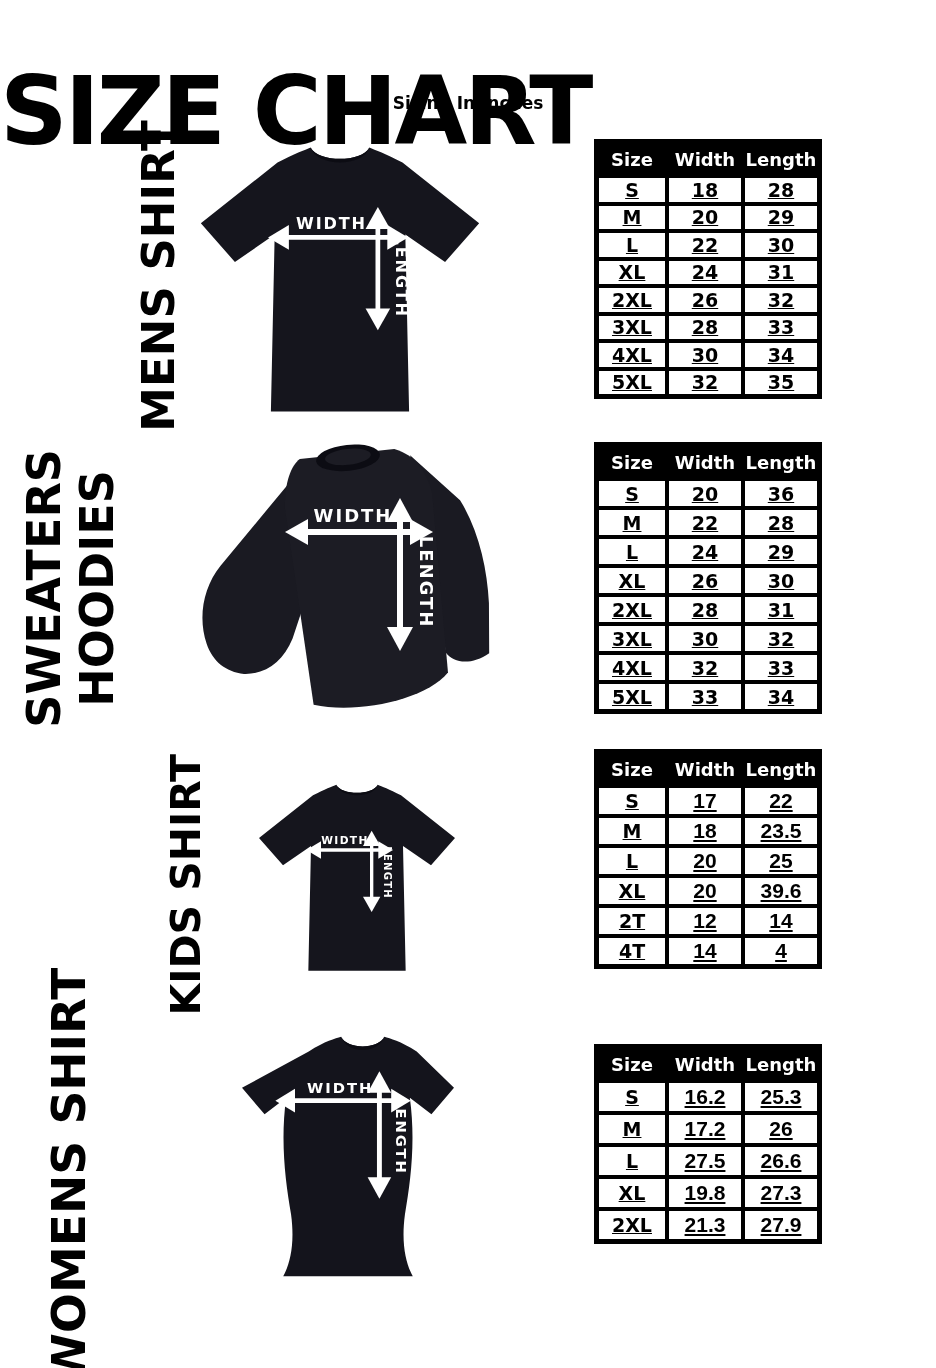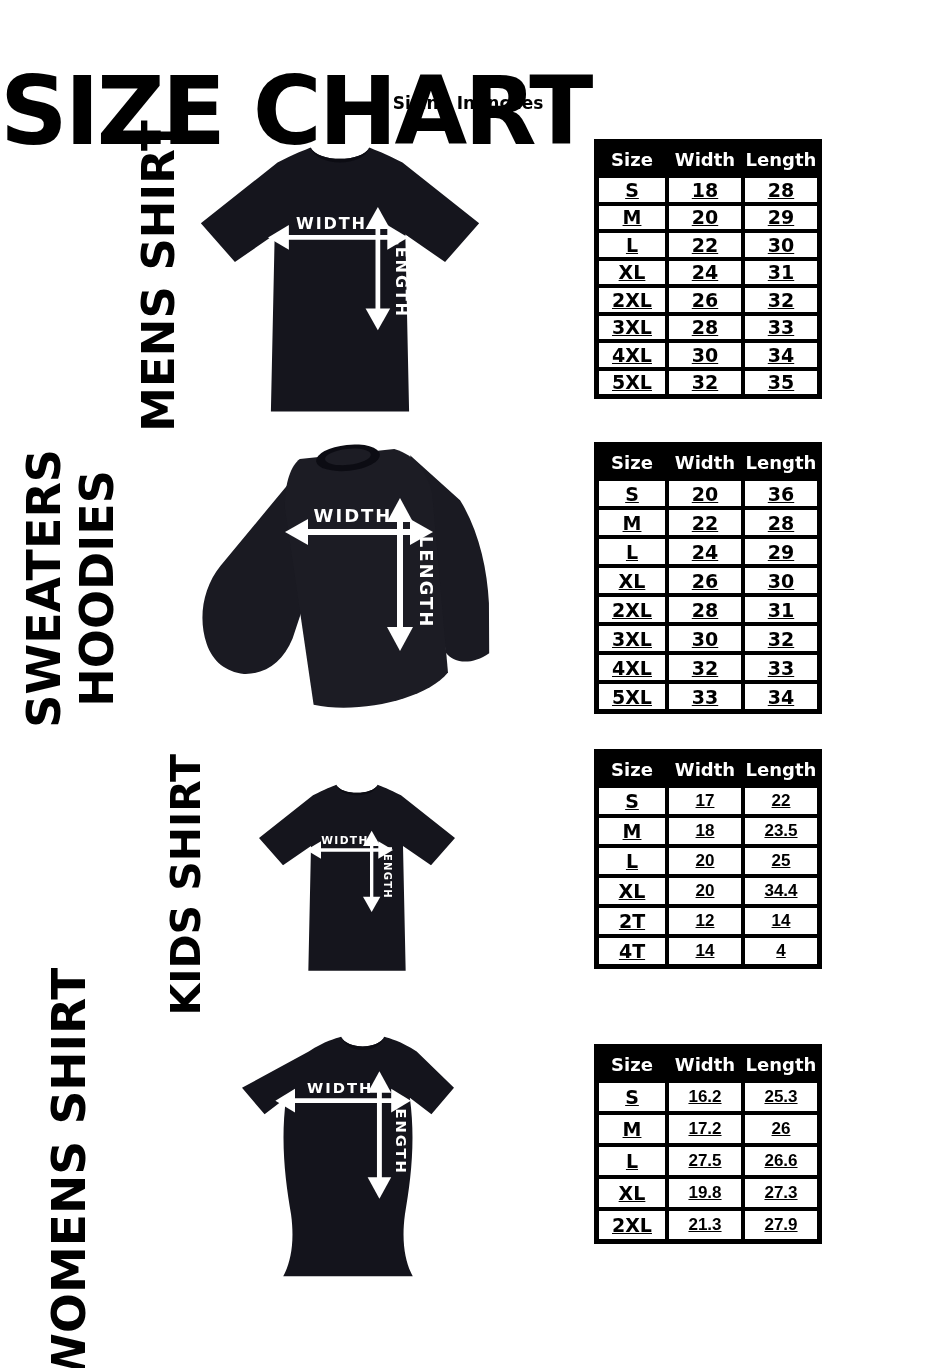--- a/index.html
+++ b/index.html
@@ -35,21 +35,21 @@
   .trow{display:grid;grid-template-columns:66px 72px 72px;gap:4px;text-decoration:underline;}
   .th{background:#000;color:#fff;height:30px;display:flex;align-items:center;justify-content:center;
       font-weight:bold;font-size:18px;}
   .td{background:#fff;color:#000;display:flex;align-items:center;justify-content:center;
       font-weight:bold;font-size:19px;height:var(--rh);}
   .table-mens   {left:594px;top:139px;--rh:23.5px;}
   .table-sweat  {left:594px;top:442px;--rh:25px;}
   .table-kids   {left:594px;top:749px;--rh:26px;}
   .table-womens {left:594px;top:1044px;--rh:28px;}
   
-  .plain .td:not(:first-child){font-family:"Liberation Sans",sans-serif;font-size:17px;}
+  .plain .td:not(:first-child){font-family:"Liberation Sans",sans-serif;font-size:21px;}
 
   .arrow-text{font-family:"DejaVu Sans",sans-serif;font-weight:bold;fill:#fff;}
 </style>
 </head>
 <body>
 
 <div class="page">
 
   <h1 class="title">SIZE CHART</h1>
   <div class="subtitle">Sizing In Inches</div>
@@ -246,21 +246,21 @@
         <div class="td">23.5</div>
       </div>
       <div class="trow">
         <div class="td">L</div>
         <div class="td">20</div>
         <div class="td">25</div>
       </div>
       <div class="trow">
         <div class="td">XL</div>
         <div class="td">20</div>
-        <div class="td">34.4</div>
+        <div class="td">39.6</div>
       </div>
       <div class="trow">
         <div class="td">2T</div>
         <div class="td">12</div>
         <div class="td">14</div>
       </div>
       <div class="trow">
         <div class="td">4T</div>
         <div class="td">14</div>
         <div class="td">4</div>

